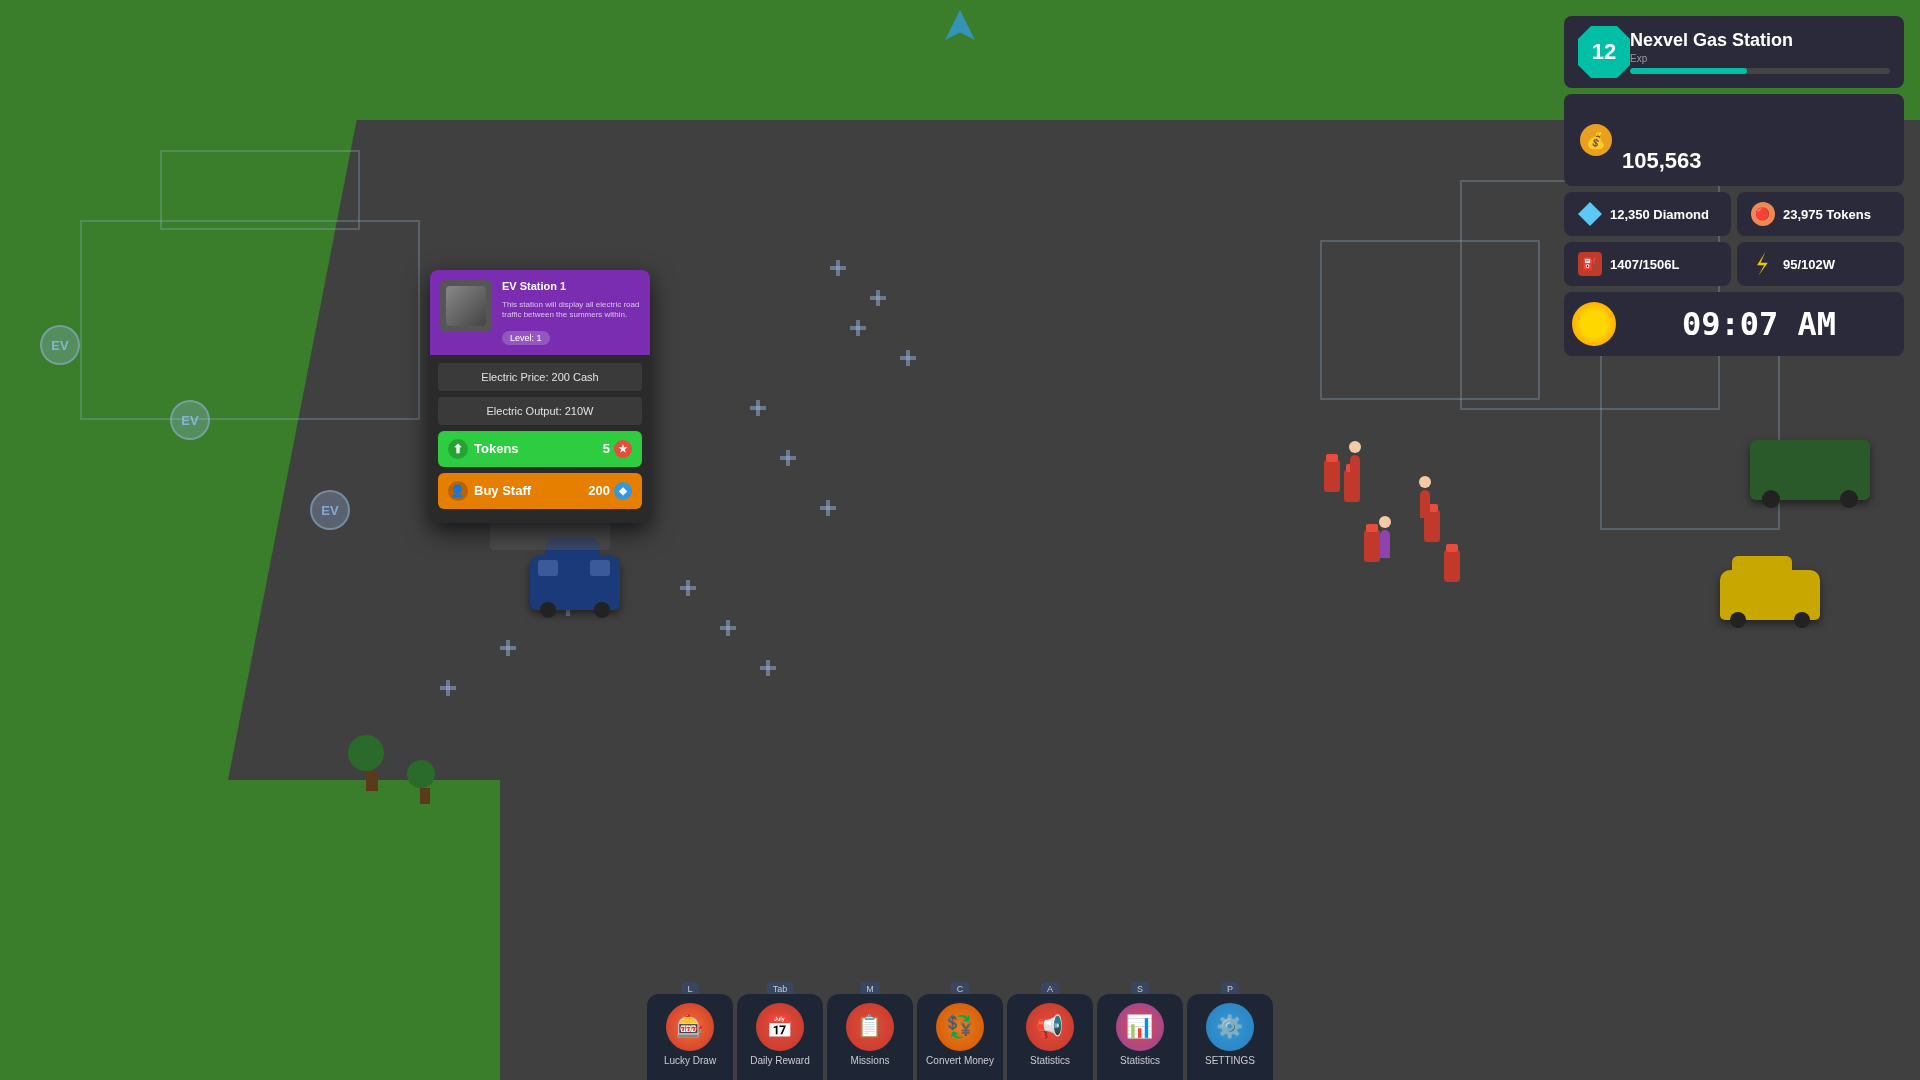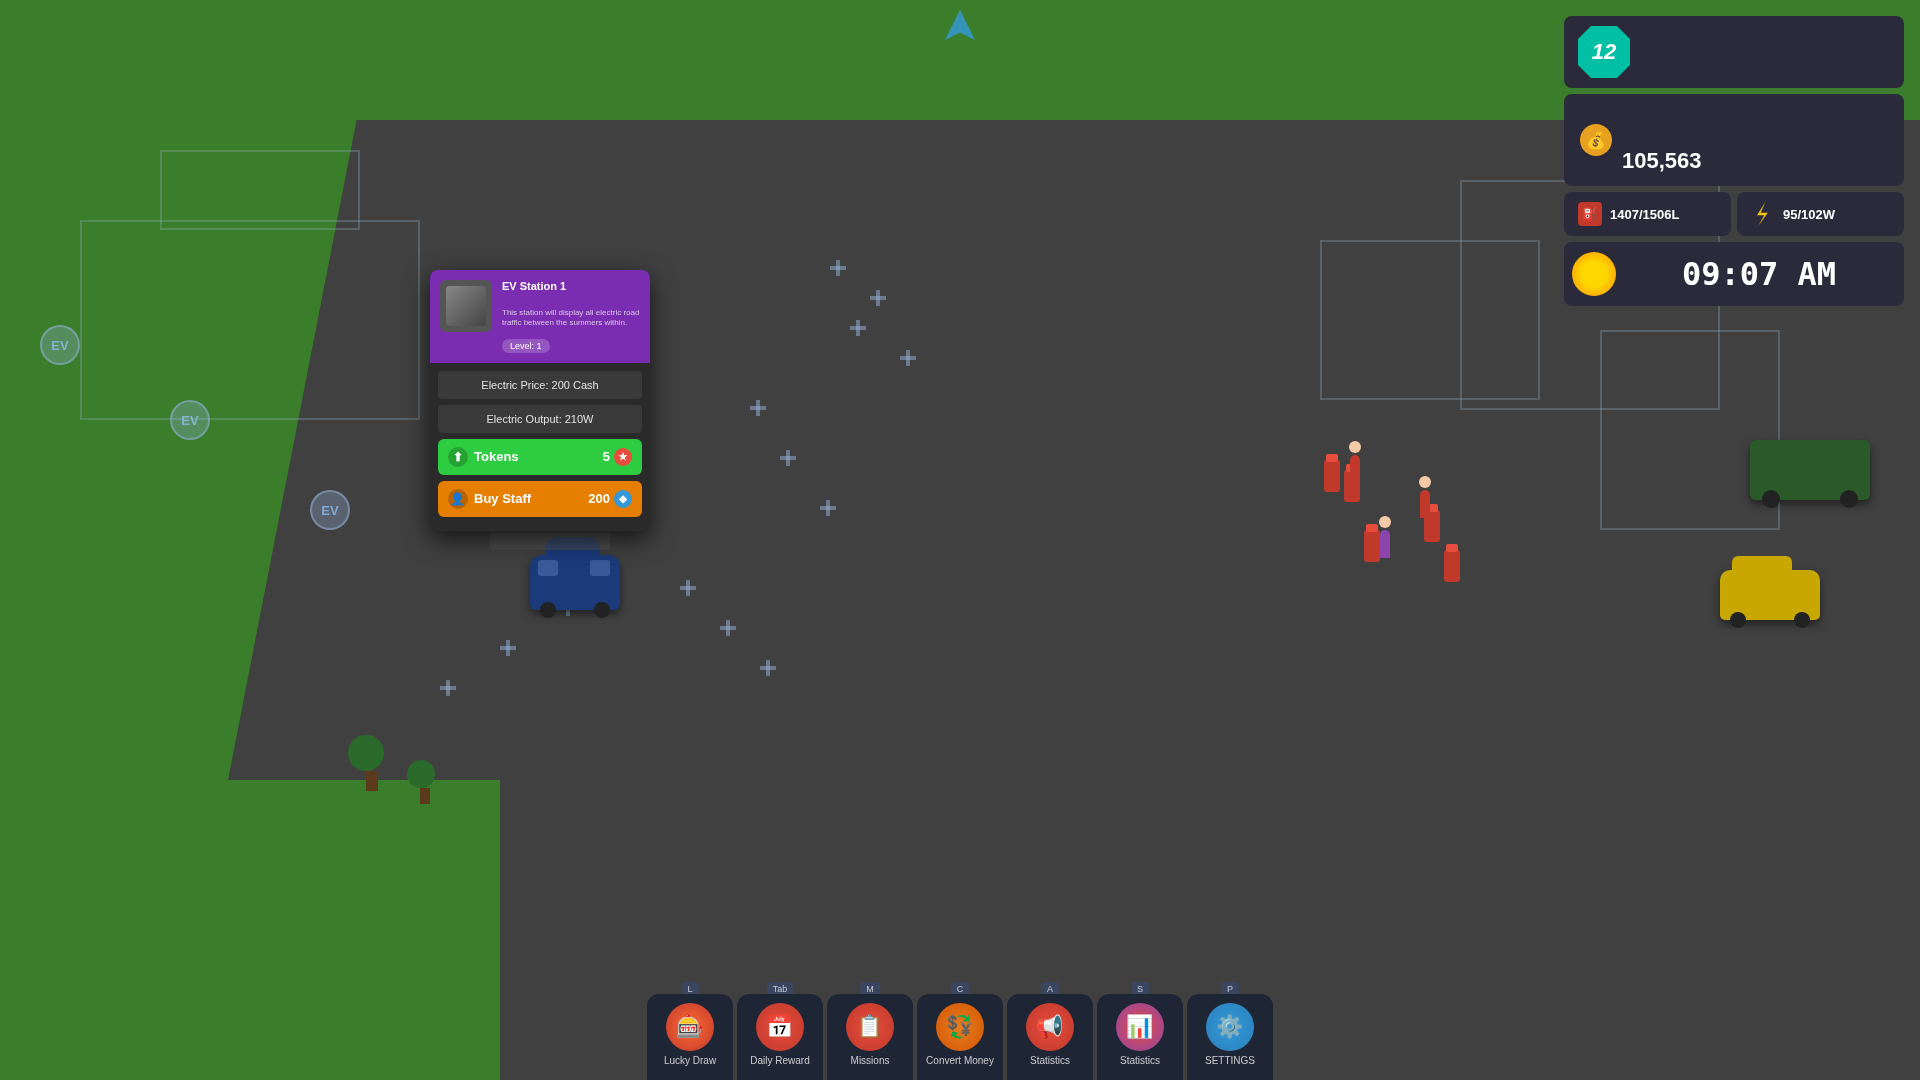--- a/index.html
+++ b/index.html
@@ -190,21 +190,21 @@
       background: linear-gradient(135deg, #888, #444);
       border-radius: 4px;
     }
     .popup-info {
       flex: 1;
     }
     .popup-title {
       color: white;
       font-size: 11px;
       font-weight: bold;
-      margin-bottom: 16px;
+      margin-bottom: 8px;
     }
     .popup-desc {
       color: rgba(255,255,255,0.7);
       font-size: 8px;
       line-height: 1.3;
       margin-bottom: 6px;
     }
     .popup-level-badge {
       display: inline-block;
       background: rgba(255,255,255,0.2);
@@ -300,21 +300,20 @@
       z-index: 200;
     }
 
     .hud-title-bar {
       background: #2a2a3a;
       border-radius: 8px;
       padding: 10px 14px;
       display: flex;
       align-items: center;
       margin-bottom: 6px;
-      font-style: italic;
     }
     .hud-level-badge {
       width: 52px;
       height: 52px;
       background: #00bfa5;
       border-radius: 10px;
       display: flex;
       align-items: center;
       justify-content: center;
       font-size: 22px;
@@ -690,27 +689,44 @@
         <span class="cost-icon-blue">◆</span>
       </span>
     </button>
   </div>
 </div>
 
 <div id="hud">
 
   <div class="hud-title-bar">
     <div class="hud-level-badge">12</div>
+    <div class="hud-station-info">
+      <div class="hud-station-name">Nexvel Gas Station</div>
+      <div class="hud-exp-bar-label">Exp</div>
+      <div class="hud-exp-bar">
+        <div class="hud-exp-fill" style="width: 45%;"></div>
+      </div>
+    </div>
   </div>
 
   <div class="hud-cash-row">
     <div class="hud-cash-icon">💰</div>
     <div class="hud-cash-amount">105,563</div>
   </div>
 
+  <div class="hud-resources-row">
+    <div class="hud-resource">
+      <div class="res-icon-diamond"></div>
+      <span class="res-label">12,350 Diamond</span>
+    </div>
+    <div class="hud-resource">
+      <div class="res-icon-token">🔴</div>
+      <span class="res-label">23,975 Tokens</span>
+    </div>
+  </div>
 
   <div class="hud-fuel-row">
     <div class="hud-fuel">
       <div class="fuel-icon-red">⛽</div>
       <span class="fuel-label">1407/1506L</span>
     </div>
     <div class="hud-fuel">
       <div class="fuel-icon-lightning"></div>
       <span class="fuel-label">95/102W</span>
     </div>

